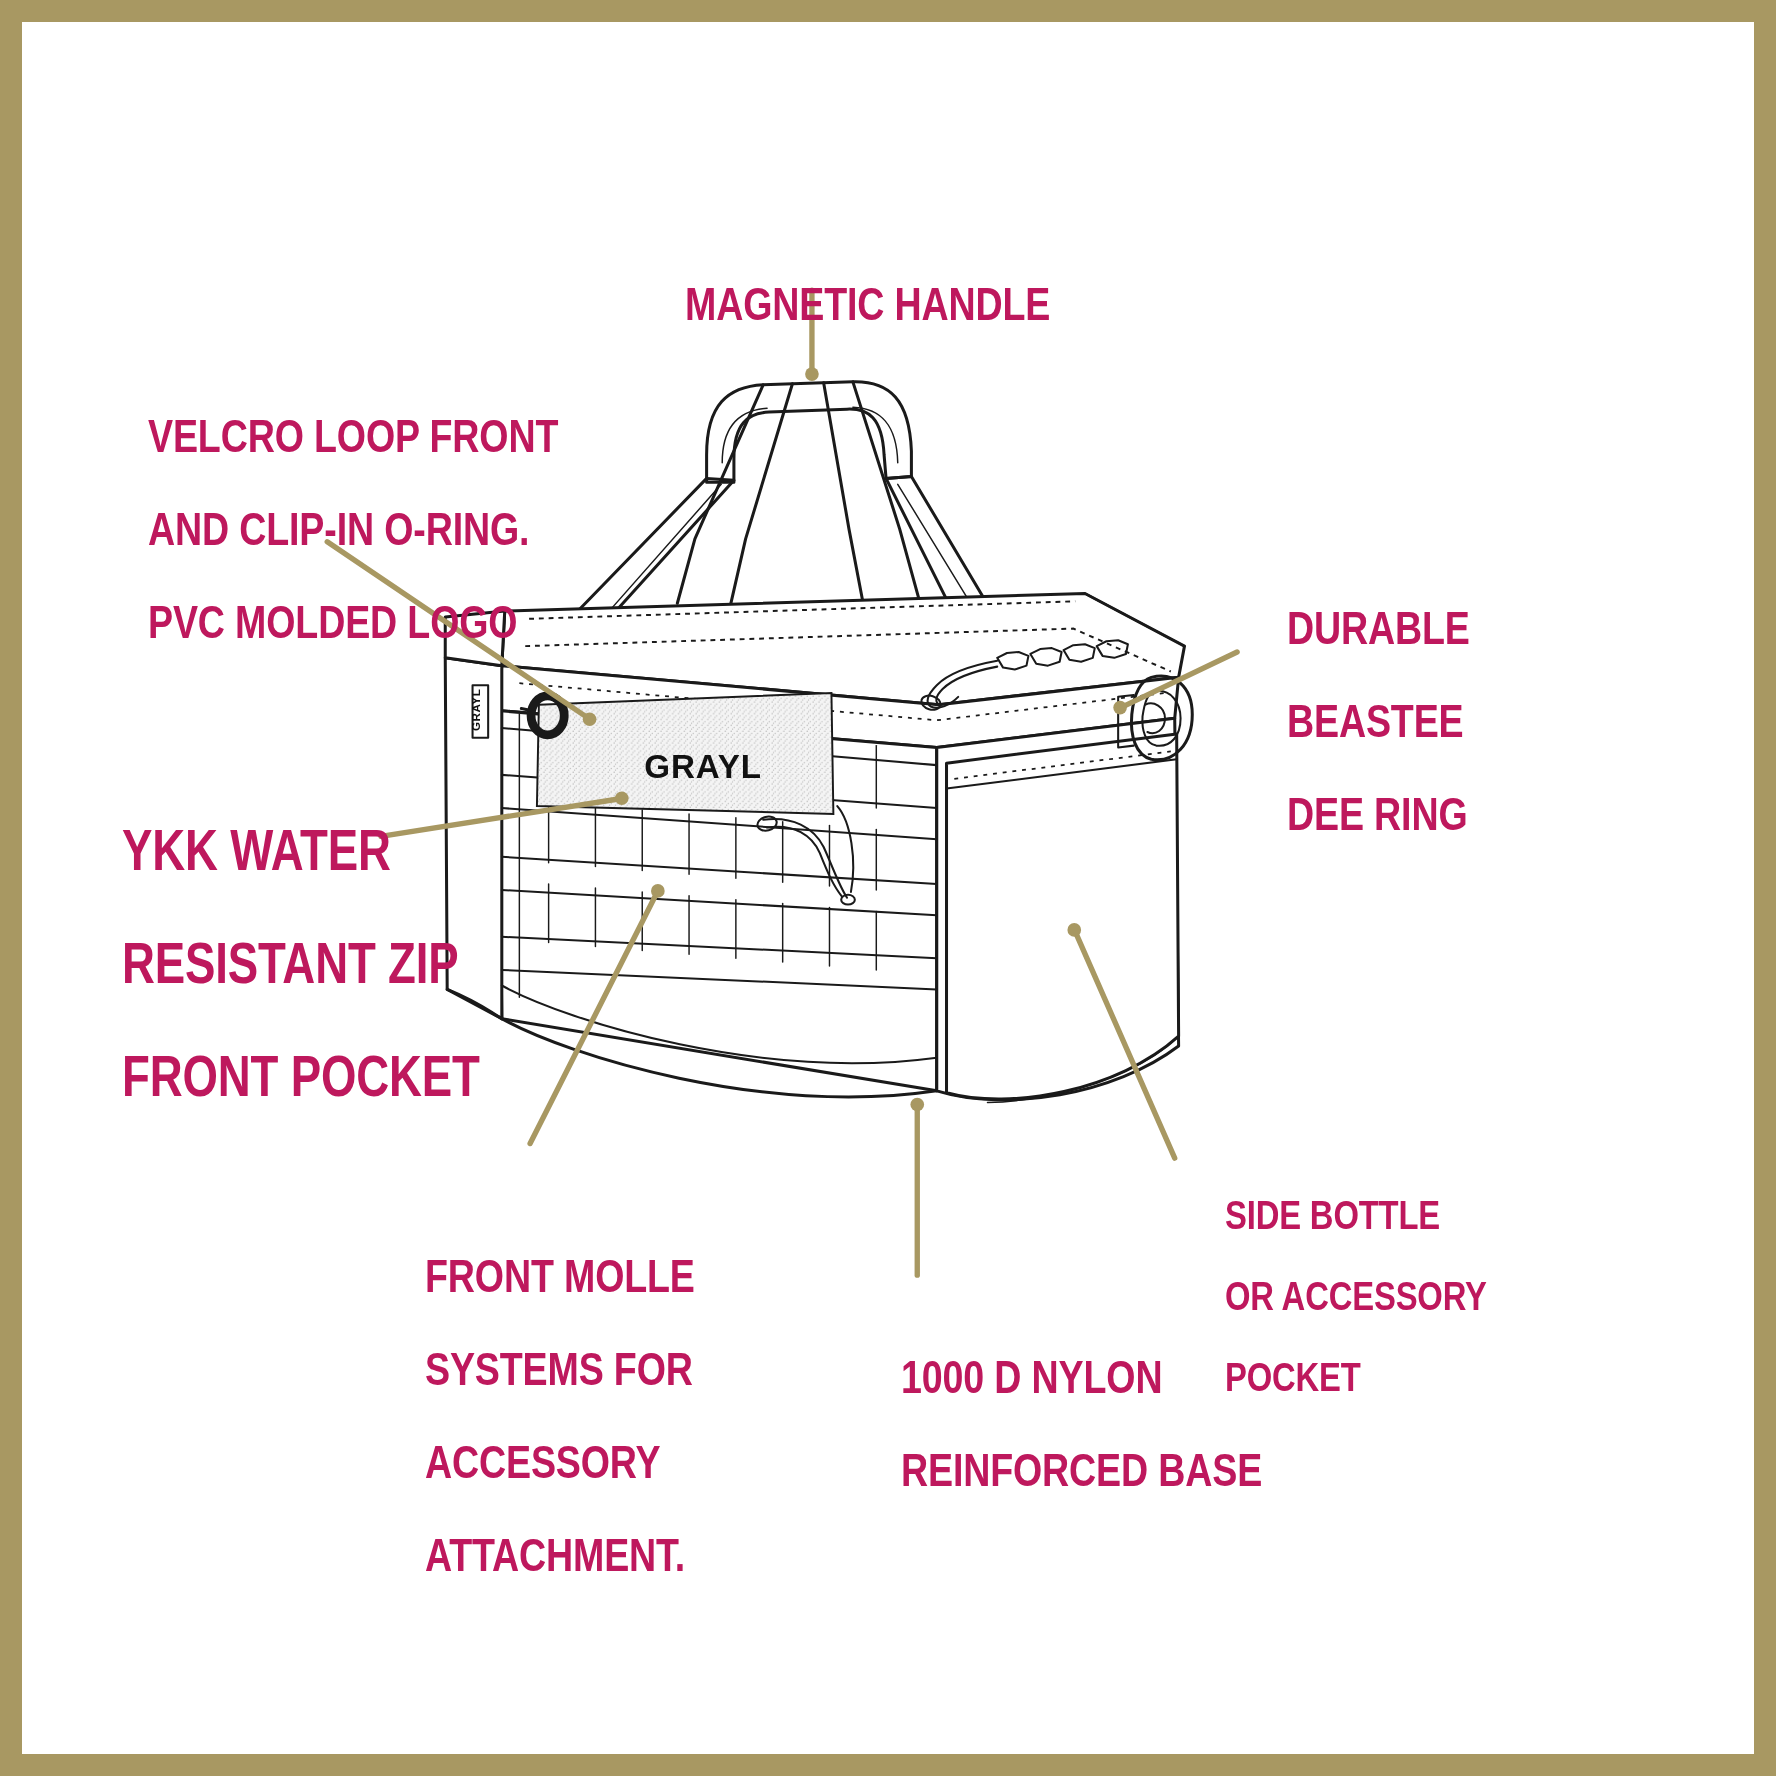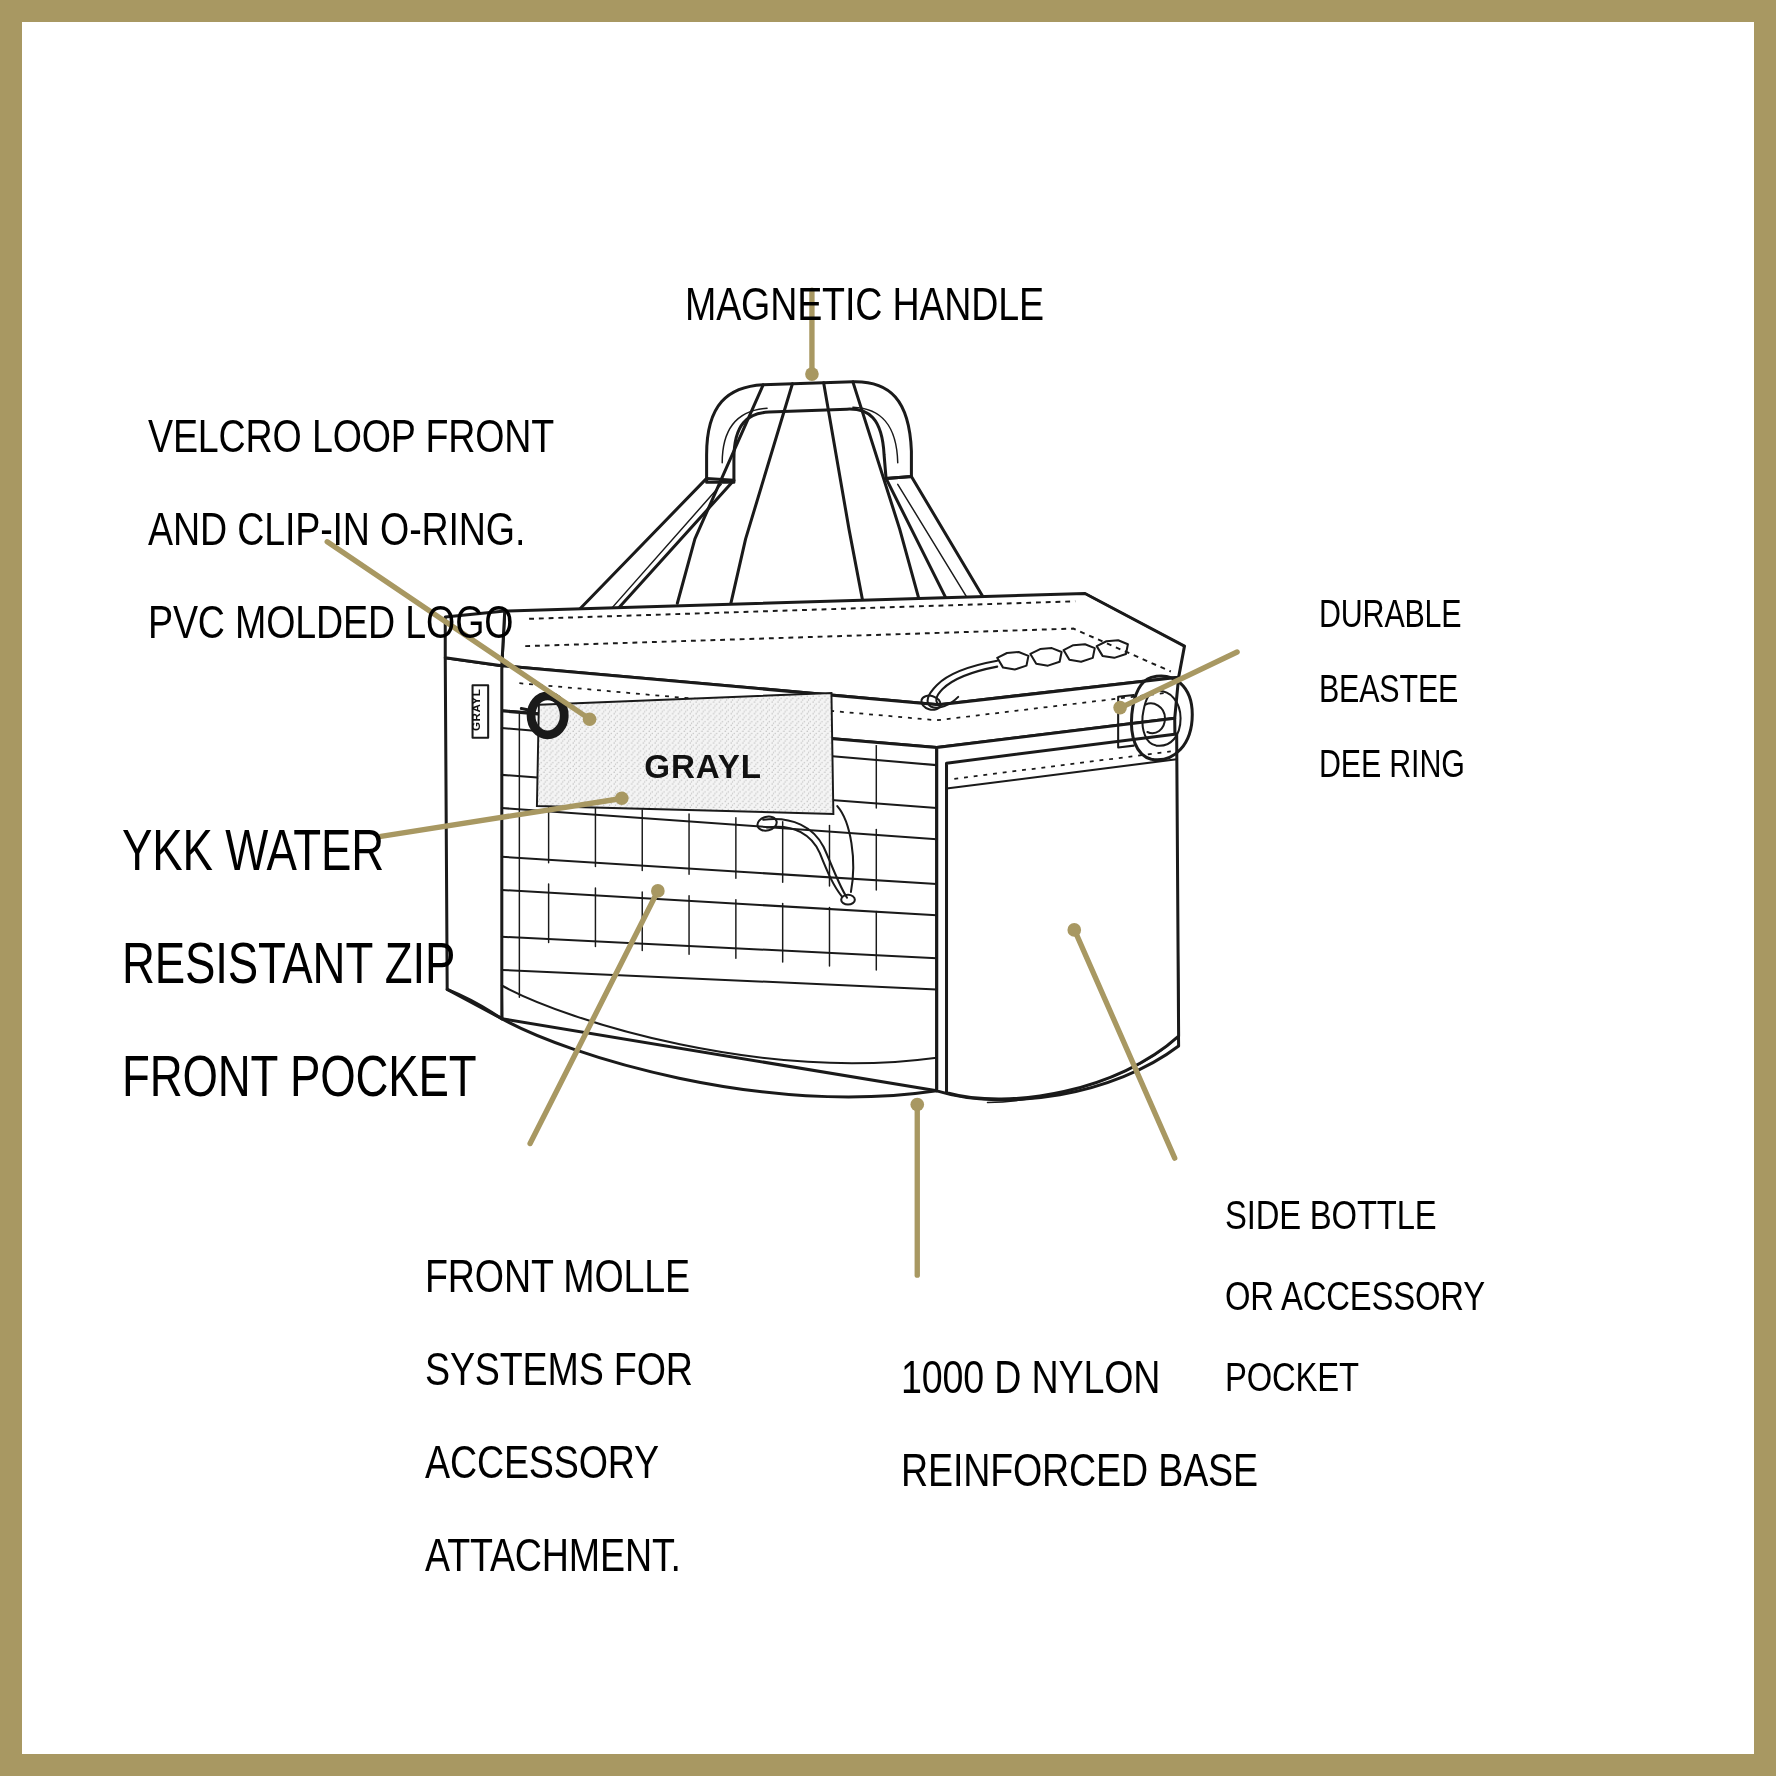--- a/index.html
+++ b/index.html
@@ -13,42 +13,42 @@
     background:#ffffff;
   }
 
   #stage{position:absolute;inset:0;}
 
   svg#art{position:absolute;left:0;top:0;width:100%;height:100%;display:block;}
 
   
   .label{
     position:absolute;
-    color:#000000;
+    color:#be185d;
     font-family:"Liberation Sans Narrow","Liberation Sans",sans-serif;
-    font-weight:400;
+    font-weight:700;
     font-stretch:condensed;
     letter-spacing:-0.2px;
     line-height:0.99;
     text-transform:uppercase;
     transform-origin:left top;
     white-space:pre-line;
     -webkit-font-smoothing:antialiased;
   }
   .label .ln{display:block;}
 
   
   .cond{display:inline-block;transform:scaleX(0.80);transform-origin:left center;}
 
   #lbl-magnetic-handle{left:663px;top:212px;font-size:47px;}
   #lbl-velcro{left:126px;top:344px;font-size:47px;}
   #lbl-ykk{left:100px;top:744px;font-size:57px;}
   #lbl-molle{left:403px;top:1184px;font-size:47px;}
   #lbl-nylon{left:831px;top:1285px;font-size:47px;margin-left:48px;}
-  #lbl-dee{left:1265px;top:536px;font-size:38px;margin-left:32px;}
+  #lbl-dee{left:1265px;top:536px;font-size:47px;}
   #lbl-side{left:1203px;top:1132px;font-size:41px;}
 
   .lead{stroke:#a89862;stroke-width:5.5;fill:none;stroke-linecap:round;}
   .dot{fill:#a89862;}
 
   .ink{fill:none;stroke:#1a1a1a;stroke-width:3.1;stroke-linejoin:round;stroke-linecap:round;}
   .ink-thin{fill:none;stroke:#1a1a1a;stroke-width:2.1;stroke-linejoin:round;stroke-linecap:round;}
   .ink-hair{fill:none;stroke:#1a1a1a;stroke-width:1.5;stroke-linejoin:round;stroke-linecap:round;}
   .stitch{fill:none;stroke:#1a1a1a;stroke-width:2;stroke-dasharray:5 5;stroke-linecap:butt;}
   .stitch2{fill:none;stroke:#1a1a1a;stroke-width:1.8;stroke-dasharray:4 6;stroke-linecap:butt;}

